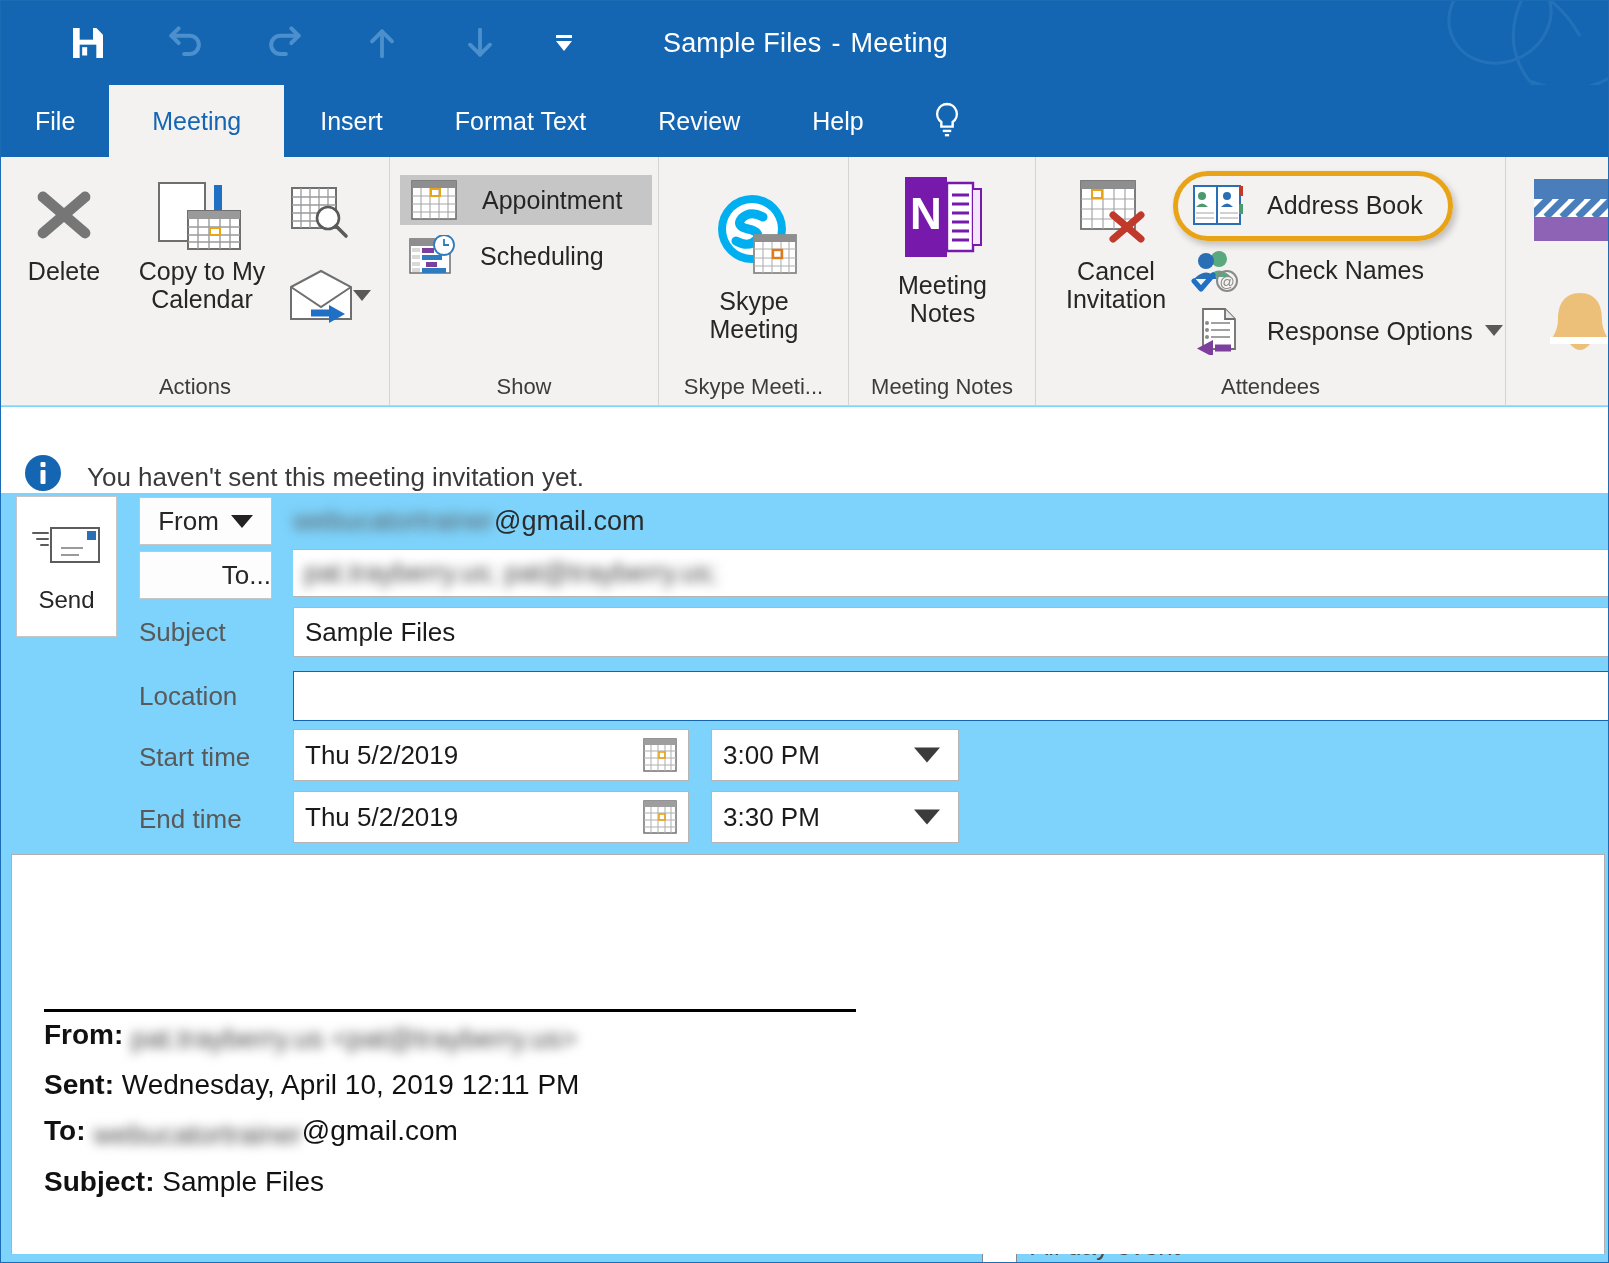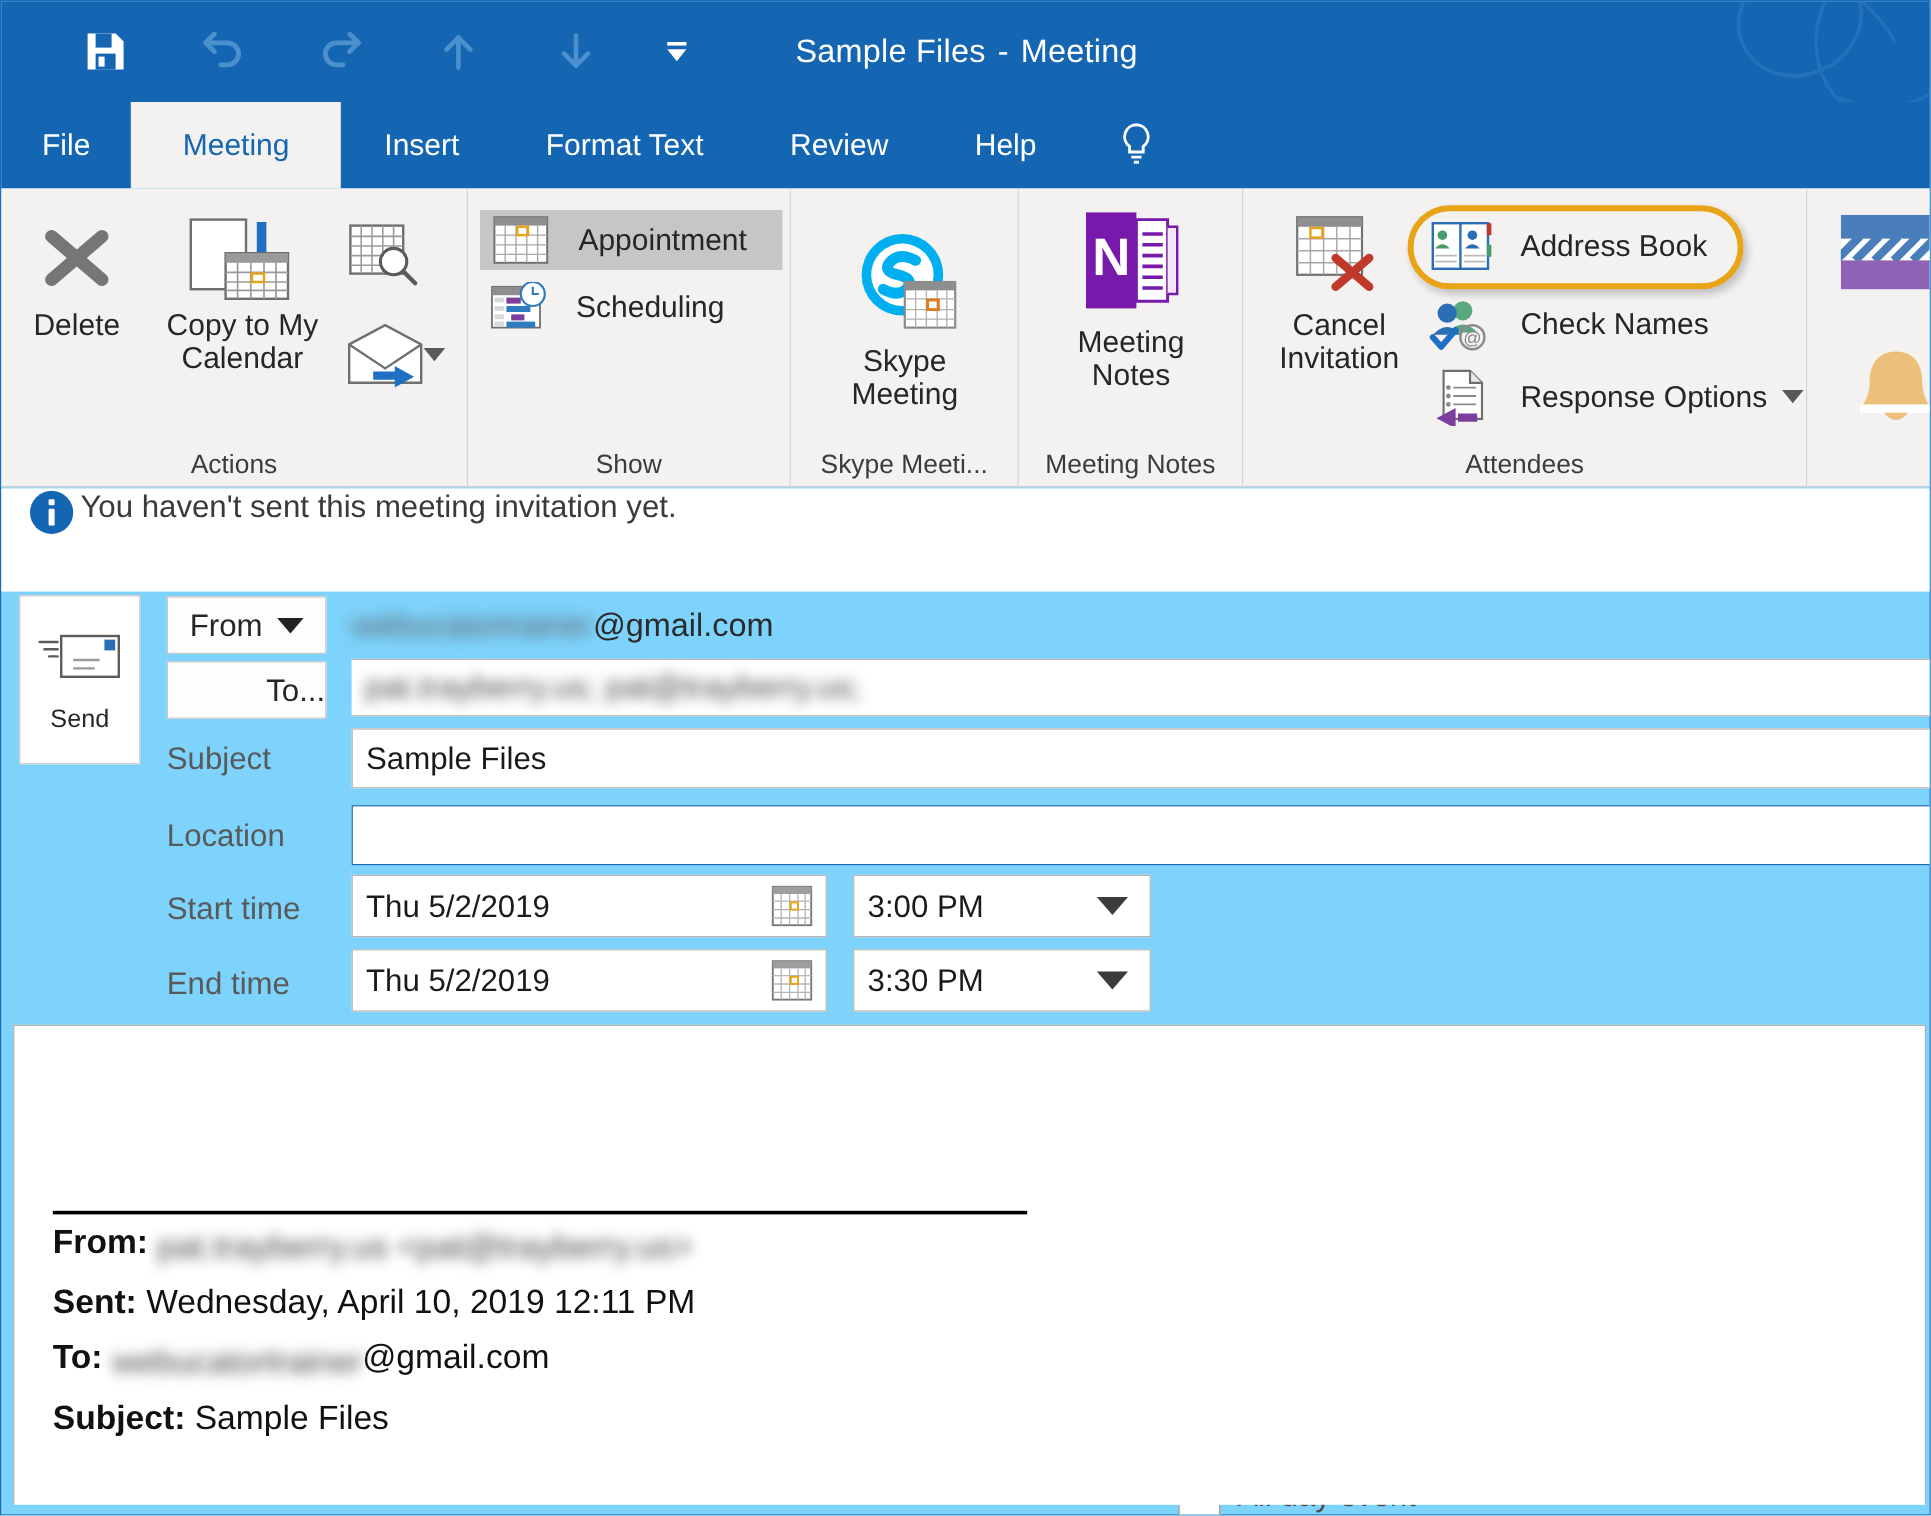--- a/index.html
+++ b/index.html
@@ -108,38 +108,38 @@
     border: 5px solid #e8a317;
     border-radius: 46px;
     box-shadow: 3px 4px 7px rgba(0,0,0,.22);
     pointer-events: none;
   }
 
   
   .infobar {
     position: absolute; left: 0; top: 406px;
     width: 1609px; height: 86px;
-    display: flex; align-items: flex-start; gap: 4px;
+    display: flex; align-items: flex-end; gap: 24px;
     padding-left: 22px;
     background: #ffffff;
   }
   .infobar .txt { font-size: 26px; color: #3a3a3a; }
 
   
   .form { position: absolute; left: 0; top: 492px; width: 1609px; }
 
   .send-btn {
     position: absolute; left: 15px; top: 3px;
     width: 101px; height: 141px;
     border: 1px solid #c8c6c4;
     background: #fff;
     display: flex; flex-direction: column;
     align-items: center; justify-content: center; gap: 16px;
   }
-  .send-btn .lbl { font-size: 21px; color: #262626; }
+  .send-btn .lbl { font-size: 24px; color: #262626; }
 
   .fld-btn {
     position: absolute;
     border: 1px solid #c8c6c4; background: #fdfdfd;
     display: flex; align-items: center; justify-content: center;
     font-size: 26px; color: #262626;
   }
   .fld-lbl {
     position: absolute;
     font-size: 26px; color: #595959;

